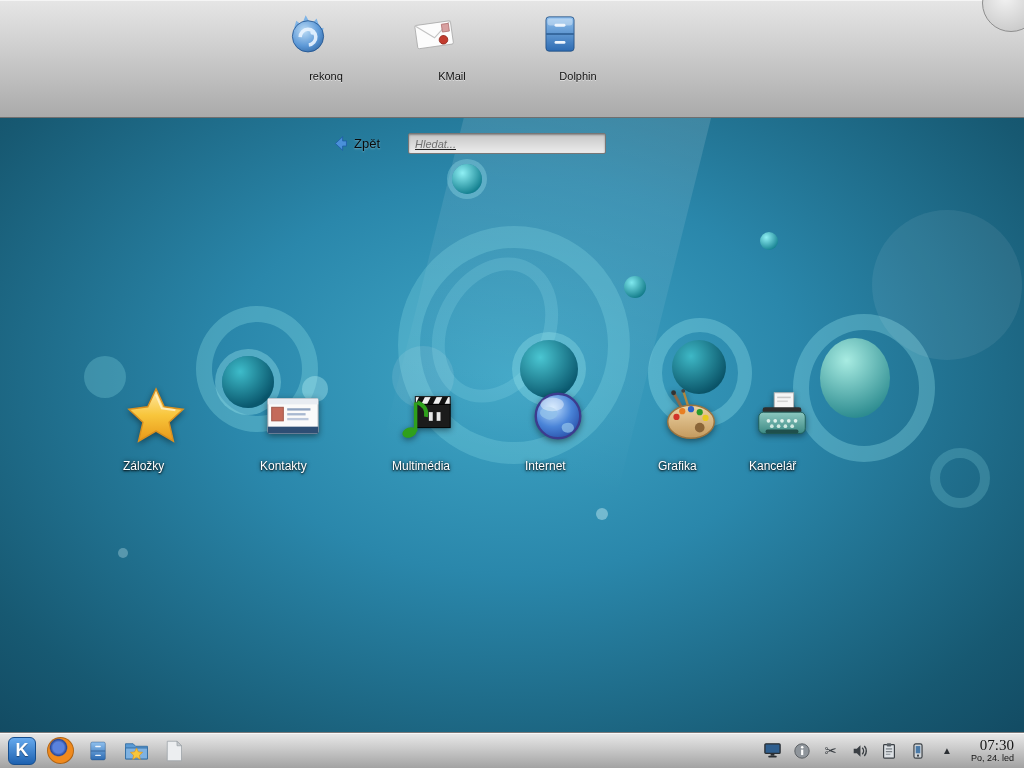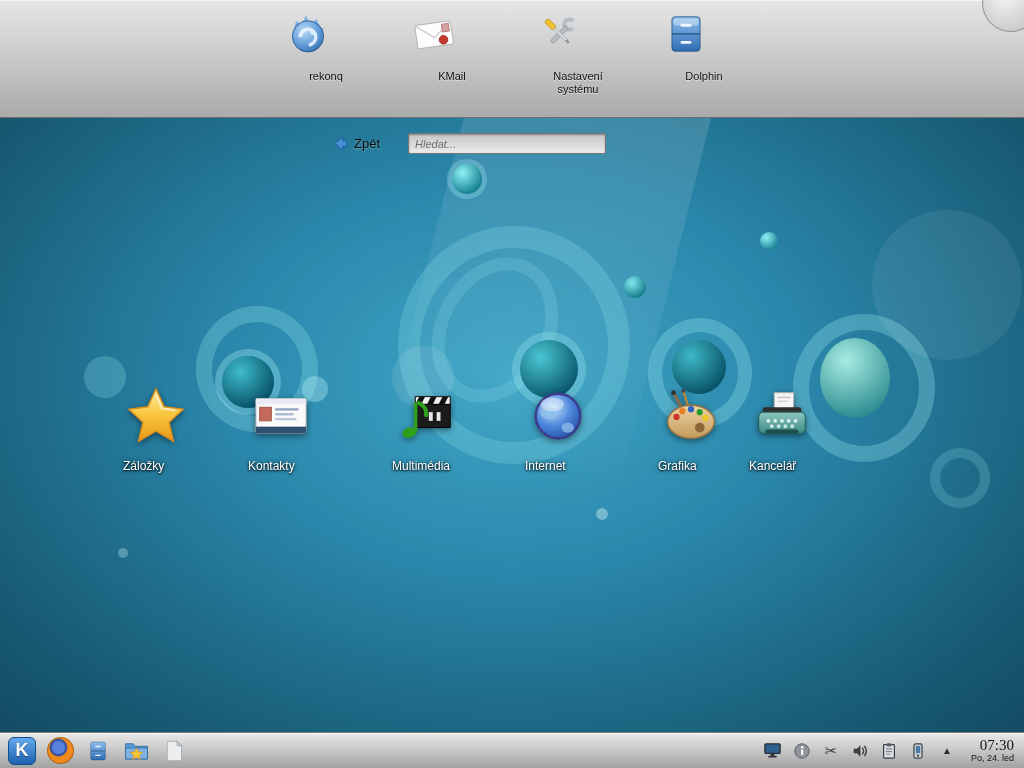--- a/index.html
+++ b/index.html
@@ -44,31 +44,31 @@
   .fav .ibox { width:52px; height:52px; display:flex; align-items:center; justify-content:center; }
   .fav-label { margin-top:10px; font-size:11px; color:#111; text-align:center; line-height:1.2;
     text-shadow:0 1px 0 rgba(255,255,255,.55); max-width:88px; }
 
   
   .search-row { position:absolute; left:332px; top:133px; display:flex; align-items:center; }
   .back-btn { display:flex; align-items:center; gap:5px; cursor:pointer; }
   .back-btn span.lbl { font-size:13px; color:#0b0b0b; text-shadow:0 1px 2px rgba(255,255,255,.35); }
   .search-input { margin-left:28px; width:198px; height:21px; border:1px solid #777; border-radius:2px;
     background:linear-gradient(180deg,#c6c6c6,#ececec); box-shadow:inset 0 1px 2px rgba(0,0,0,.35);
-    padding:0 6px; font-size:11px; color:#222; }
+    padding:0 6px; font-size:11px; color:#222;text-decoration:underline; }
   .search-input::placeholder { color:#6f6f6f; font-style:italic; }
 
   
   .categories { position:absolute; left:0; top:383px; width:1024px; height:120px; }
   .cat { position:absolute; width:110px; display:flex; flex-direction:column; align-items:flex-start; cursor:pointer; }
   .cat .ibox { width:66px; height:66px; display:flex; align-items:center; justify-content:center;
     filter:drop-shadow(0 2px 3px rgba(0,0,0,.45)); }
   .cat-label { margin-top:10px; font-size:12px; color:#fff;
     text-shadow:0 1px 2px rgba(0,0,0,.95), 0 0 4px rgba(0,0,0,.7); }
-  .cat0{left:123px}.cat1{left:248px}.cat2{left:392px}.cat3{left:525px}.cat4{left:658px}.cat5{left:749px}
+  .cat0{left:123px}.cat1{left:260px}.cat2{left:392px}.cat3{left:525px}.cat4{left:658px}.cat5{left:749px}
 
   
   .taskbar { position:absolute; left:0; top:732px; width:1024px; height:36px;
     background:linear-gradient(180deg,#e9e9e9 0%, #cacaca 45%, #a2a2a2 100%);
     border-top:1px solid #7a7a7a; box-shadow:0 1px 0 rgba(255,255,255,.7) inset;
     display:flex; align-items:center; padding:0 6px; gap:6px; }
   .tb-btn { width:32px; height:30px; display:flex; align-items:center; justify-content:center; cursor:pointer; border-radius:3px; }
   .kicon { width:28px; height:28px; border-radius:6px; background:linear-gradient(180deg,#66aaee,#1d61b0);
     border:1px solid #164e8e; color:#fff; font-weight:bold; font-size:18px; display:flex; align-items:center; justify-content:center;
     text-shadow:0 1px 1px rgba(0,0,0,.4); }
@@ -166,36 +166,20 @@
               <rect x="9" y="18" width="46" height="30" rx="2" fill="#fcfcfc" stroke="#a8a8a8"></rect>
               <path d="M9 18 L32 37 L55 18" fill="none" stroke="#c4c4c4" stroke-width="1.5"></path>
               <rect x="43" y="21" width="9" height="10" fill="#d8a0a0" stroke="#b07070"></rect>
               <circle cx="43" cy="41" r="5.5" fill="#c23b2e" stroke="#8e241a"></circle>
             </g>
           </svg>
         </div>
         <div class="fav-label">KMail</div>
       </div>
 
-      <div class="fav">
-        <div class="ibox">
-          <svg width="50" height="50" viewBox="0 0 64 64">
-            <g transform="rotate(45 32 32)">
-              <circle cx="32" cy="15" r="6.5" fill="none" stroke="#b7bdc4" stroke-width="5.5" stroke-dasharray="30 11"></circle>
-              <rect x="29.2" y="19" width="5.6" height="28" rx="2.4" fill="#b7bdc4" stroke="#868d95" stroke-width=".8"></rect>
-            </g>
-            <g transform="rotate(-45 32 32)">
-              <rect x="28.6" y="7" width="6.8" height="15" rx="3" fill="#f2c230" stroke="#c2910e"></rect>
-              <rect x="30.4" y="22" width="3.2" height="21" fill="#d8dde2" stroke="#99a0a8" stroke-width=".7"></rect>
-              <rect x="30.4" y="43" width="3.2" height="5" fill="#8a9098"></rect>
-            </g>
-          </svg>
-        </div>
-        <div class="fav-label">Nastavení systému</div>
-      </div>
 
       <div class="fav">
         <div class="ibox">
           <svg width="50" height="50" viewBox="0 0 64 64">
             <rect x="14" y="10" width="36" height="44" rx="4" fill="url(#gCab)" stroke="#1d4a7e"></rect>
             <rect x="16" y="12" width="32" height="9" rx="3" fill="rgba(255,255,255,.35)"></rect>
             <line x1="14.5" y1="32" x2="49.5" y2="32" stroke="#1d4a7e" stroke-width="1.5"></line>
             <rect x="25" y="19" width="14" height="3.6" rx="1.8" fill="#eef5fd"></rect>
             <rect x="25" y="41" width="14" height="3.6" rx="1.8" fill="#eef5fd"></rect>
           </svg>

